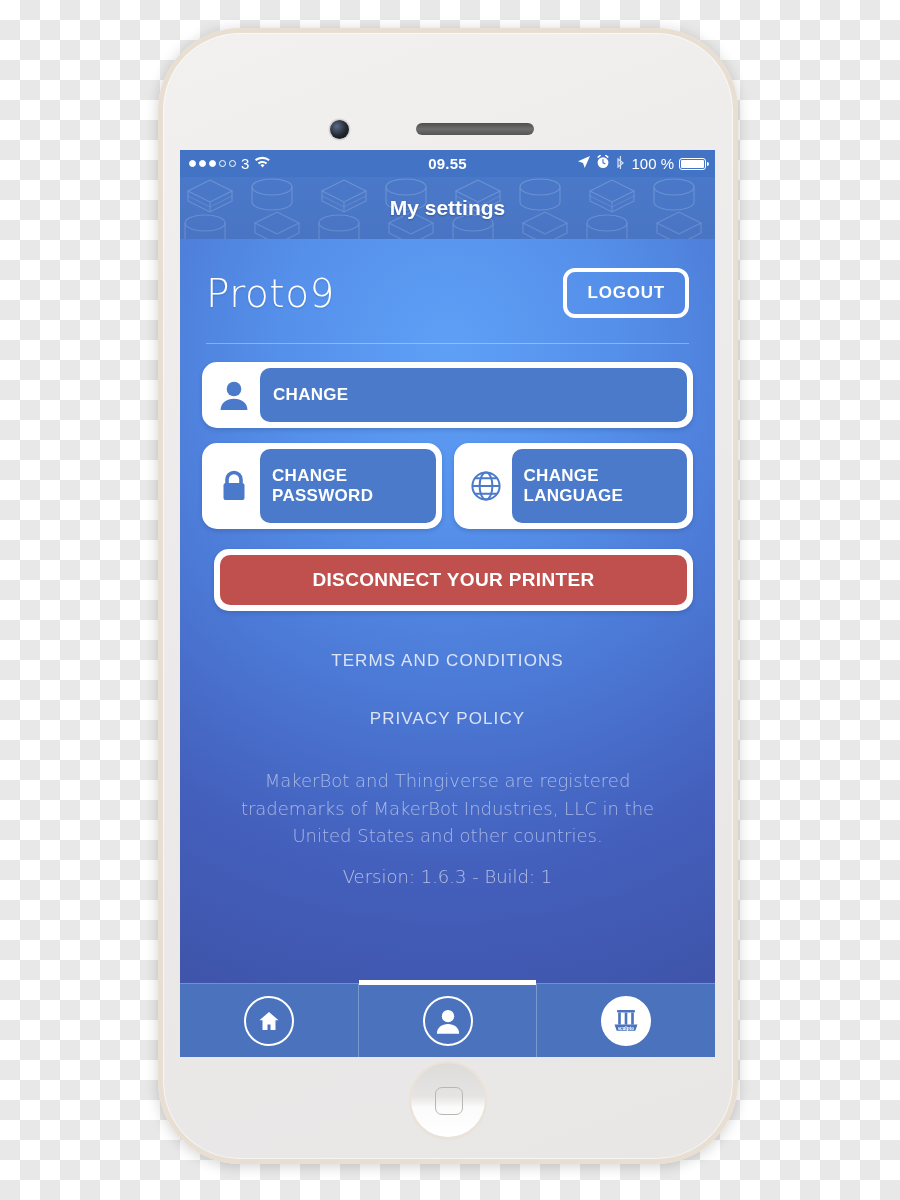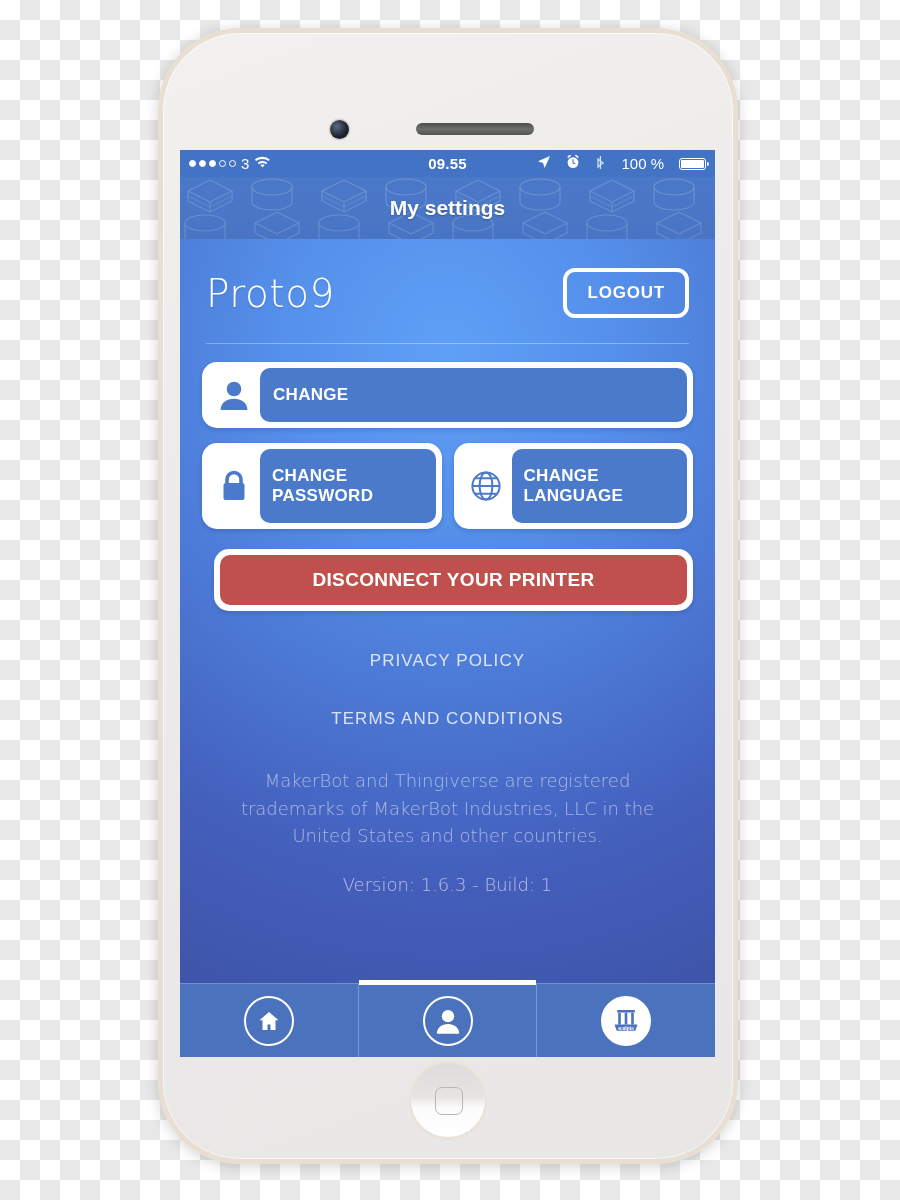--- a/index.html
+++ b/index.html
@@ -54,21 +54,21 @@
 
   
   #statusbar{
     height:27px;display:flex;align-items:center;
     padding:0 9px;color:#fff;font-size:15px;
     background:#4273c4;
     position:relative;z-index:5;
   }
   .sb-left{display:flex;align-items:center;gap:5px;flex:1;}
   .sb-center{font-weight:bold;letter-spacing:.2px;font-size:15px;}
-  .sb-right{display:flex;align-items:center;gap:15px;flex:1;justify-content:flex-end;}
+  .sb-right{display:flex;align-items:center;gap:5px;flex:1;justify-content:flex-end;}
   .dots{display:flex;gap:3px;align-items:center;}
   .dot{width:7px;height:7px;border-radius:50%;border:1.3px solid #fff;box-sizing:border-box;}
   .dot.f{background:#fff;}
   .carrier{font-size:15px;}
   .batt{
     width:27px;height:12px;border:1.3px solid #fff;border-radius:3px;
     position:relative;box-sizing:border-box;padding:1px;
   }
   .batt::after{content:"";position:absolute;right:-4px;top:3.5px;width:2.5px;height:4px;background:#fff;border-radius:0 2px 2px 0;}
   .batt i{display:block;height:100%;background:#fff;border-radius:1px;}
@@ -133,21 +133,21 @@
 
   
   #legal{padding:40px 48px 0 48px;text-align:center;color:rgba(255,255,255,.72);}
   .legal-link{font-size:17px;letter-spacing:1.1px;margin-bottom:38px;cursor:pointer;color:rgba(255,255,255,.80);}
   .legal-link:last-of-type{margin-bottom:34px;}
   #trademark{
     font-size:18px;line-height:1.55;color:rgba(255,255,255,.52);font-weight:300;
     font-family:"DejaVu Sans","Liberation Sans",sans-serif;
   }
   #version{
-    margin-top:24px;font-size:18px;color:rgba(255,255,255,.60);font-weight:300;
+    margin-top:16px;font-size:18px;color:rgba(255,255,255,.60);font-weight:300;
     font-family:"DejaVu Sans","Liberation Sans",sans-serif;
   }
 
   
   #tabbar{
     position:absolute;left:0;bottom:0;width:535px;height:73px;display:flex;
     background:#4a72bd;border-top:1px solid rgba(255,255,255,.22);
   }
   .tab{
     flex:1;display:flex;align-items:center;justify-content:center;position:relative;cursor:pointer;
@@ -299,22 +299,22 @@
       </div>
 
     </div>
   </div>
 
   <div id="disconnect">
     <div class="inner">DISCONNECT YOUR PRINTER</div>
   </div>
 
   <div id="legal">
+    <div class="legal-link">TERMS AND CONDITIONS</div>
     <div class="legal-link">PRIVACY POLICY</div>
-    <div class="legal-link">TERMS AND CONDITIONS</div>
     <div id="trademark">MakerBot and Thingiverse are registered trademarks of MakerBot Industries, LLC in the United States and other countries.</div>
     <div id="version">Version: 1.6.3 - Build: 1</div>
   </div>
 
   <div id="tabbar">
 
     <div class="tab">
       <div class="circ">
         <svg width="24" height="24" viewBox="0 0 24 24">
           <path d="M12 3L2.5 11.2h3V21h5v-5.6h3V21h5v-9.8h3z" fill="#fff"></path>

